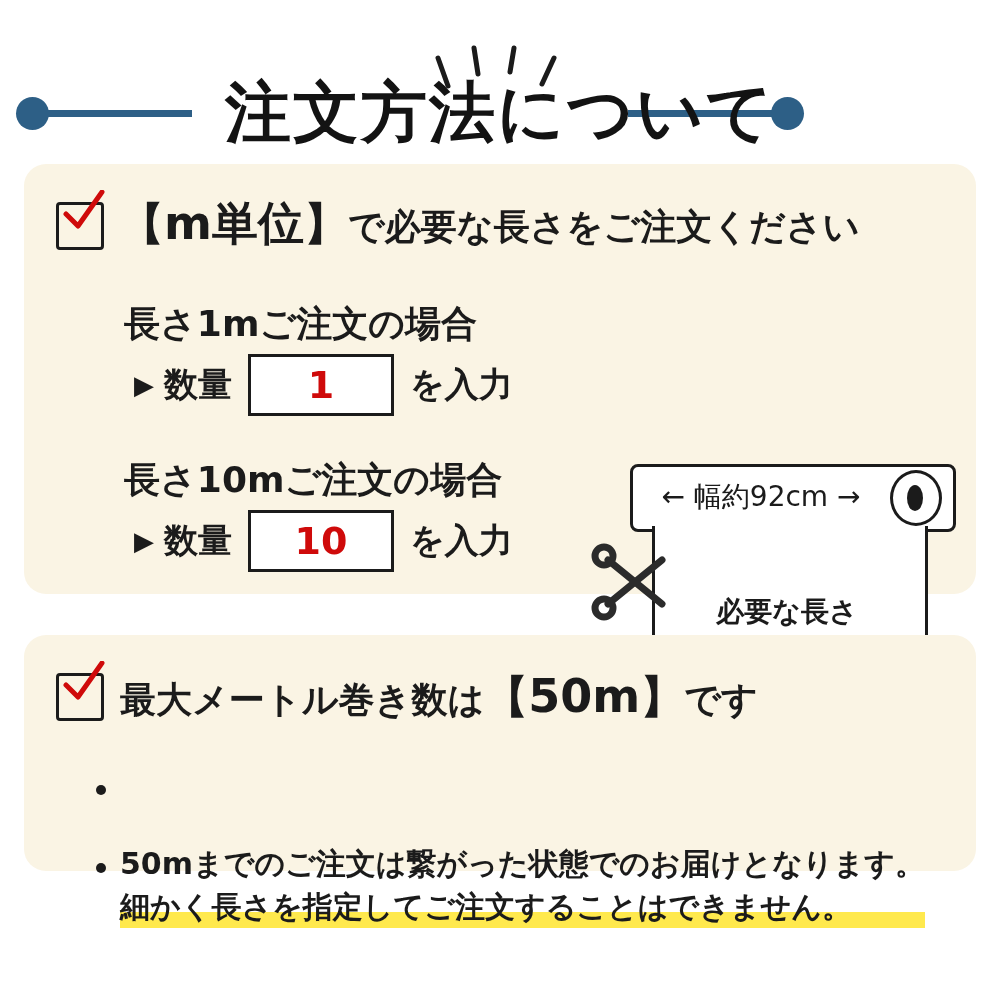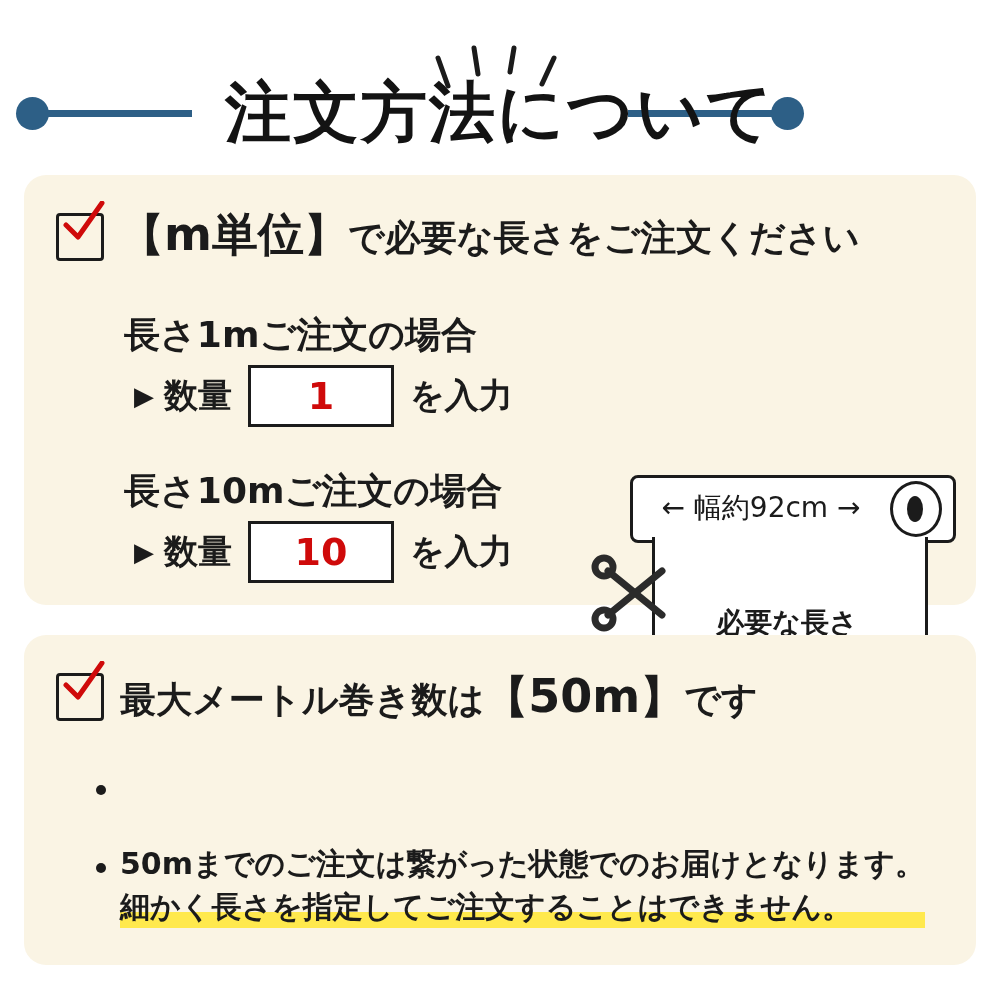--- a/index.html
+++ b/index.html
@@ -33,22 +33,22 @@
     font-size:66px;font-weight:bold;letter-spacing:2px;color:#131313;
     line-height:1;
   }
   .sparks{position:absolute;left:430px;top:20px;width:140px;height:50px;}
 
   
   .panel{
     position:absolute;left:24px;width:952px;
     background:#faf4e4;border-radius:22px;
   }
-  #panel1{top:175px;height:430px;}
-  #panel2{top:635px;height:330px;}
+  #panel1{top:164px;height:430px;}
+  #panel2{top:635px;height:236px;}
 
   
   .check-box{
     position:absolute;width:42px;height:42px;
     border:3px solid #1b1b1b;border-radius:4px;background:transparent;
   }
   .check-mark{
     position:absolute;width:46px;height:46px;
   }
 

